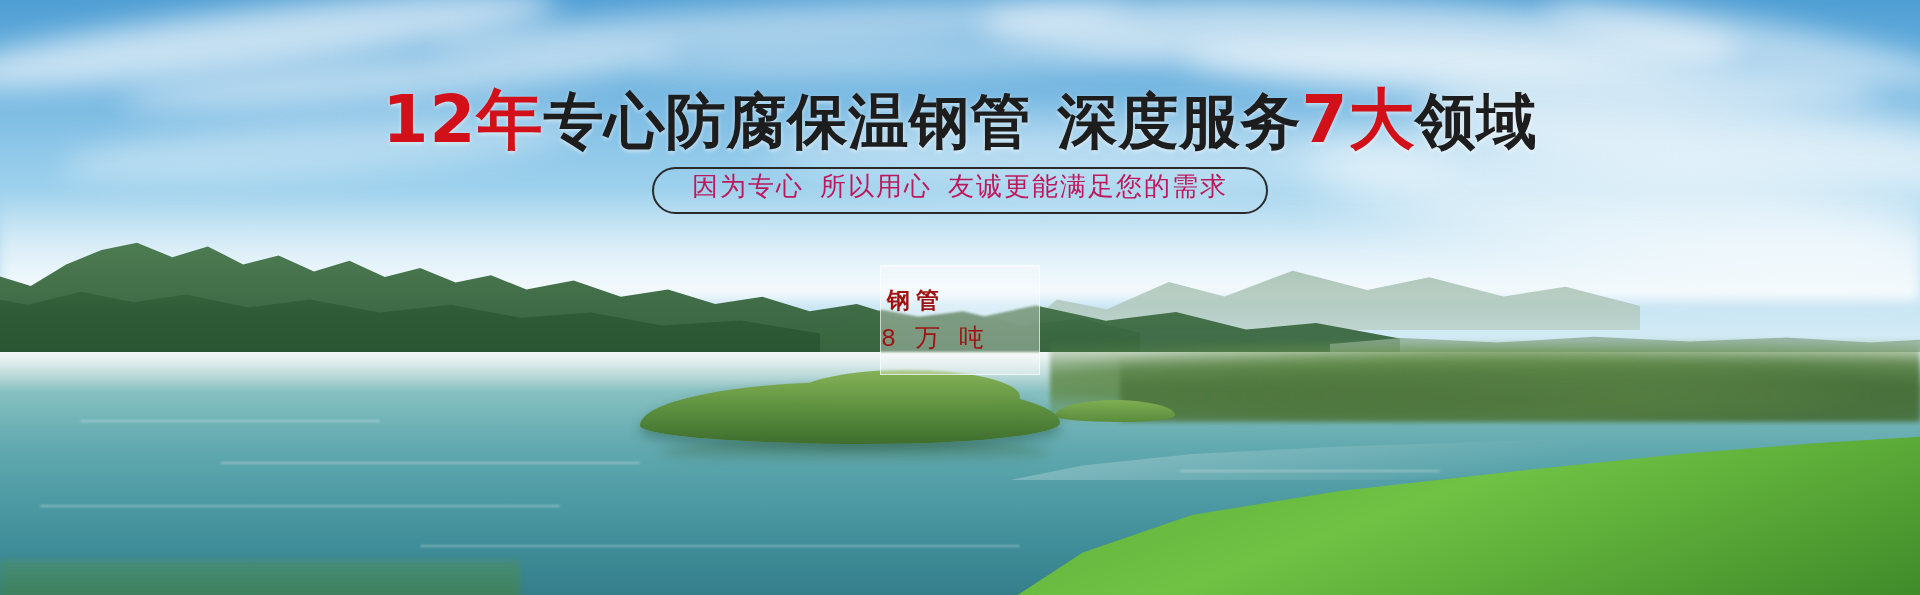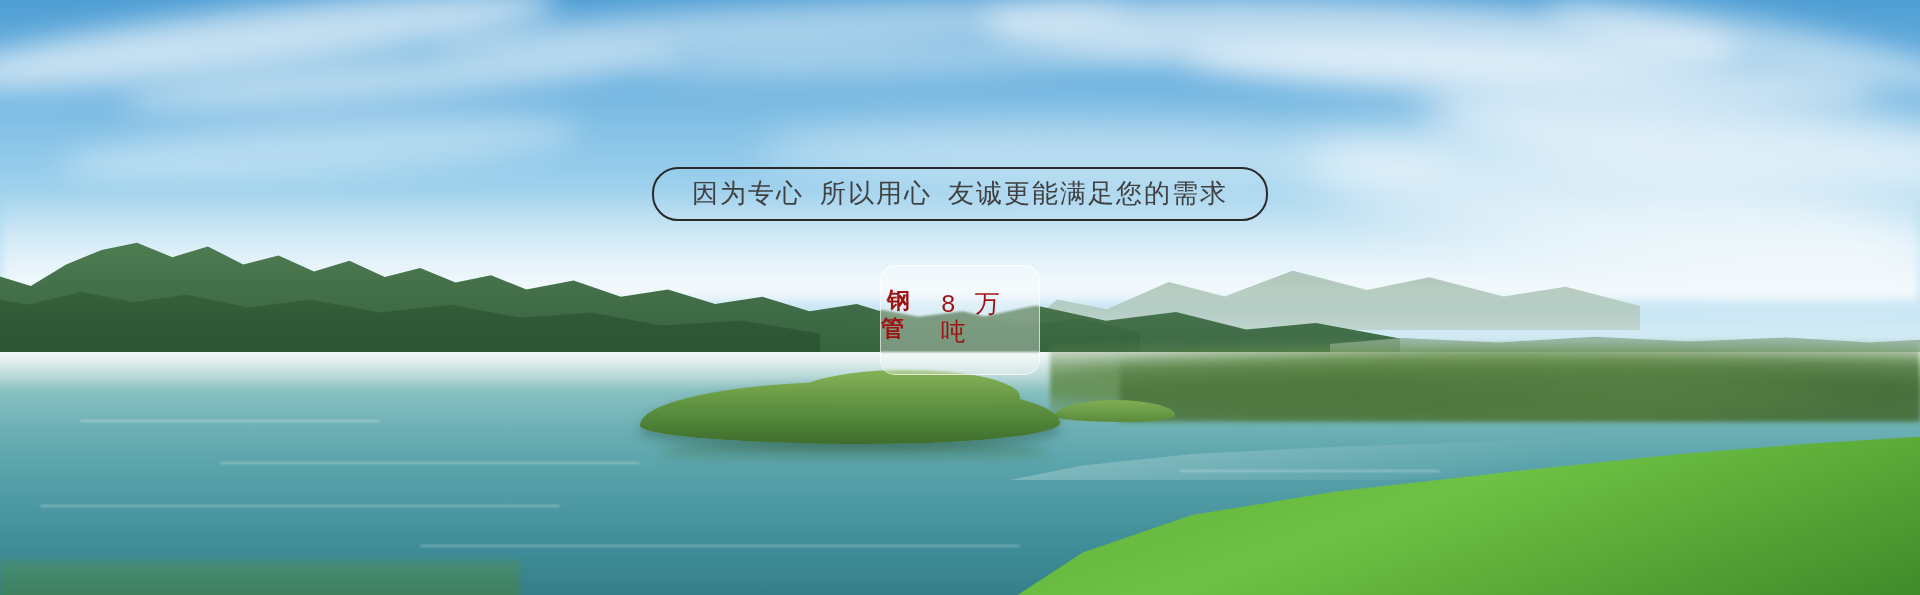--- a/index.html
+++ b/index.html
@@ -165,40 +165,40 @@
     color:#1d1d1d;
     text-shadow:0 2px 4px rgba(255,255,255,.55);
   }
   .headline .red{color:#d2101a;}
   .headline .num{font-size:66px;}
   .headline .gap{display:inline-block;width:26px;}
 
   .subtitle-wrap{position:absolute;left:0;top:167px;width:1920px;text-align:center;}
   .subtitle{
     display:inline-block;
-    padding:9px 38px 11px;
+    padding:2px 38px 11px;
     border:2px solid #2a2a2a;
     border-radius:26px;
     font-size:26px;line-height:30px;font-weight:normal;
-    color:#404040;letter-spacing:2px;white-space:nowrap;
+    color:#be185d;letter-spacing:2px;white-space:nowrap;
     font-family:"DejaVu Sans","Liberation Sans",sans-serif;
   }
   .subtitle .sep{display:inline-block;width:16px;}
 
   .cards{
     position:absolute;left:0;top:265px;width:1920px;
     display:flex;justify-content:center;align-items:flex-start;gap:12px;
   }
   .card{
     width:158px;height:108px;
     background:rgba(255,255,255,.33);
     border:1px solid rgba(255,255,255,.62);
-    border-radius:15px;
+    border-radius:0;
     box-shadow:inset 0 1px 0 rgba(255,255,255,.5);
-    display:flex;flex-direction:row;align-items:center;justify-content:center;
+    display:flex;flex-direction:column;justify-content:center;
     backdrop-filter:blur(1px);
   }
   .card-label{
     font-size:23px;line-height:28px;font-weight:bold;color:#9e1212;
     letter-spacing:6px;text-indent:6px;
     font-family:"DejaVu Sans","Liberation Sans",sans-serif;
     margin-bottom:12px;
   }
   .card-value{
     font-size:25px;line-height:28px;color:#9e1212;font-weight:normal;
@@ -247,20 +247,23 @@
   <div class="island-refl"></div>
   <div class="island"></div>
   <div class="island2"></div>
 
   <div class="grass"></div>
   <div class="grass-edge"></div>
   <div class="grass-left"></div>
 
   <div id="content">
 
+    <div class="headline">
+      <span class="red num">12年</span><span>专心防腐保温钢管</span><span class="gap"></span><span>深度服务</span><span class="red num">7大</span><span>领域</span>
+    </div>
 
     <div class="subtitle-wrap">
       <div class="subtitle">
         <span>因为专心</span><span class="sep"></span><span>所以用心</span><span class="sep"></span><span>友诚更能满足您的需求</span>
       </div>
     </div>
 
     <div class="cards">
 
       <div class="card">

